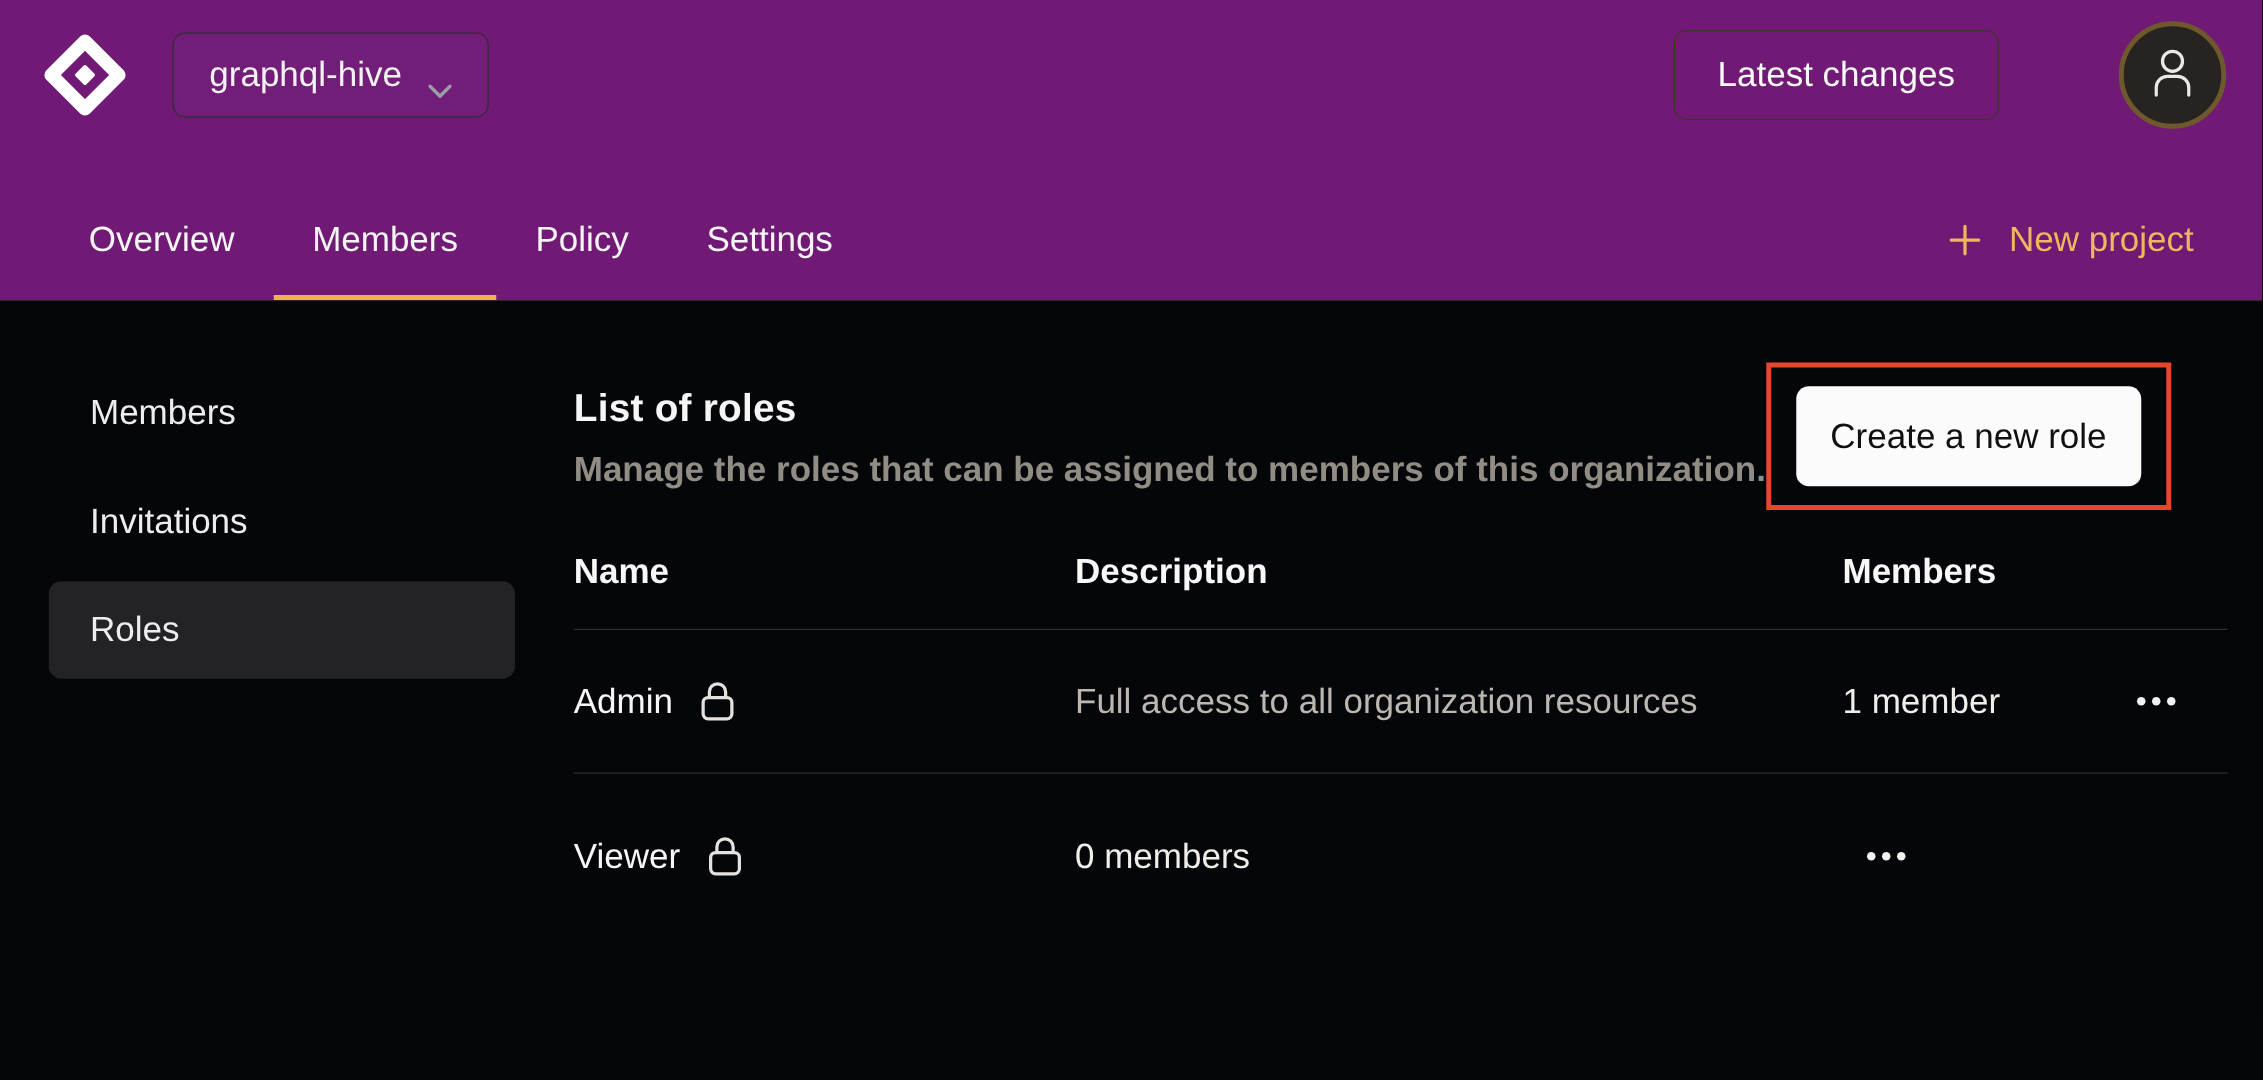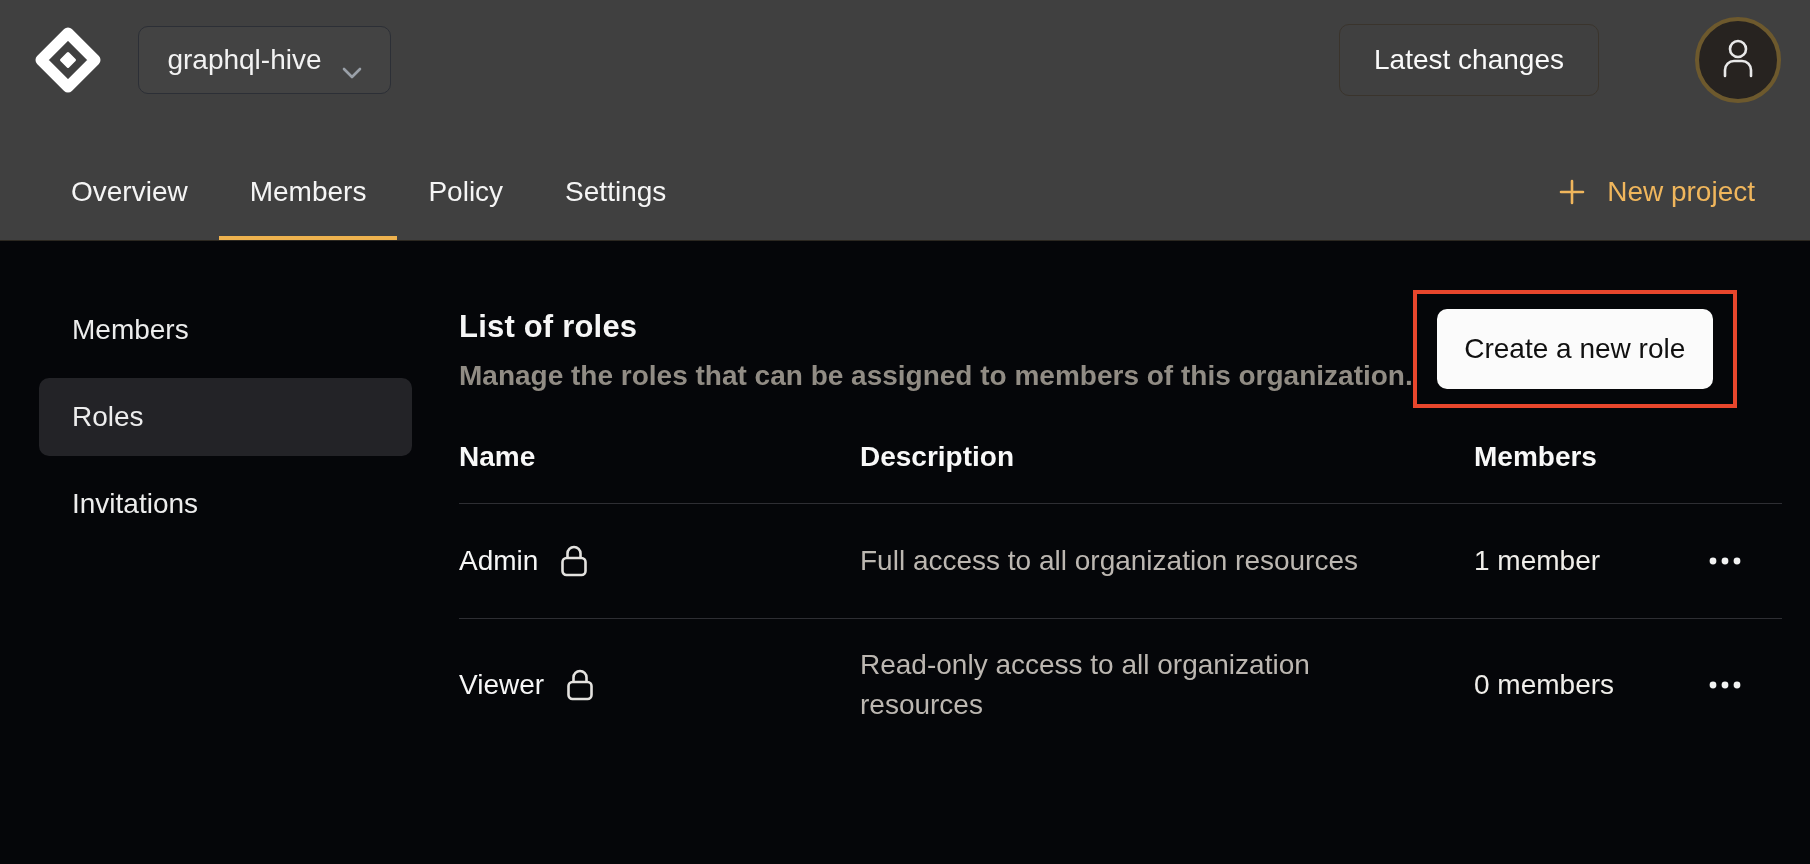--- a/index.html
+++ b/index.html
@@ -4,21 +4,21 @@
 <style>
   * { box-sizing: border-box; margin: 0; padding: 0; }
   html, body { background: #050609; }
   .page {
     width: 1810px; height: 864px; overflow: hidden;
     background: #050609; color: #f5f5f5;
     font-family: "Liberation Sans", sans-serif;
     -webkit-font-smoothing: antialiased;
   }
   
-  .header-zone { background: #404040; }
+  .header-zone { background: #701a75; }
   .topbar { height: 120px; display: flex; align-items: center; padding: 0 29px 0 35px; }
   .logo { width: 66px; height: 66px; flex: 0 0 auto; }
   .org-btn {
     margin-left: 37px; height: 68px; min-width: 253px;
     display: flex; align-items: center; justify-content: center; gap: 20px;
     border: 1px solid #2c2f36; border-radius: 10px; background: rgba(255,255,255,0.015);
     color: #f2f2f2; font-size: 28px; font-family: inherit; cursor: pointer; padding: 0 26px;
   }
   .chev { width: 20px; height: 12px; }
   .spacer { flex: 1; }
@@ -134,22 +134,22 @@
         </span>
         <span>New project</span>
       </div>
     </div>
   </div>
 
   <div class="content">
 
     <div class="sidebar">
       <div class="side-item">Members</div>
+      <div class="side-item">Invitations</div>
       <div class="side-item active">Roles</div>
-      <div class="side-item">Invitations</div>
     </div>
 
     <div class="main">
 
       <div class="main-header">
         <div class="title-block">
           <div class="page-title">List of roles</div>
           <div class="page-subtitle">Manage the roles that can be assigned to members of this organization.</div>
         </div>
         <div class="annotation-box">
@@ -193,21 +193,20 @@
         <div class="t-row row-1">
           <div class="cell-name">
             <span>Viewer</span>
             <span class="lock">
               <svg width="28" height="34" viewBox="0 0 28 34">
                 <rect x="2.5" y="14" width="23" height="17" rx="4" fill="none" stroke="#e4e2df" stroke-width="2.6"></rect>
                 <path d="M7.5 14 V9.5 a6.5 6.5 0 0 1 13 0 V14" fill="none" stroke="#e4e2df" stroke-width="2.6"></path>
               </svg>
             </span>
           </div>
-          <div class="cell-desc">Read-only access to all organization resources</div>
           <div class="cell-members">0 members</div>
           <div class="cell-actions">
             <button class="dots-btn">
               <span>
                 <svg width="34" height="10" viewBox="0 0 34 10">
                   <circle cx="5" cy="5" r="3.4" fill="#f2f2f2"></circle>
                     <circle cx="17" cy="5" r="3.4" fill="#f2f2f2"></circle>
                     <circle cx="29" cy="5" r="3.4" fill="#f2f2f2"></circle>
                 </svg>
               </span>

